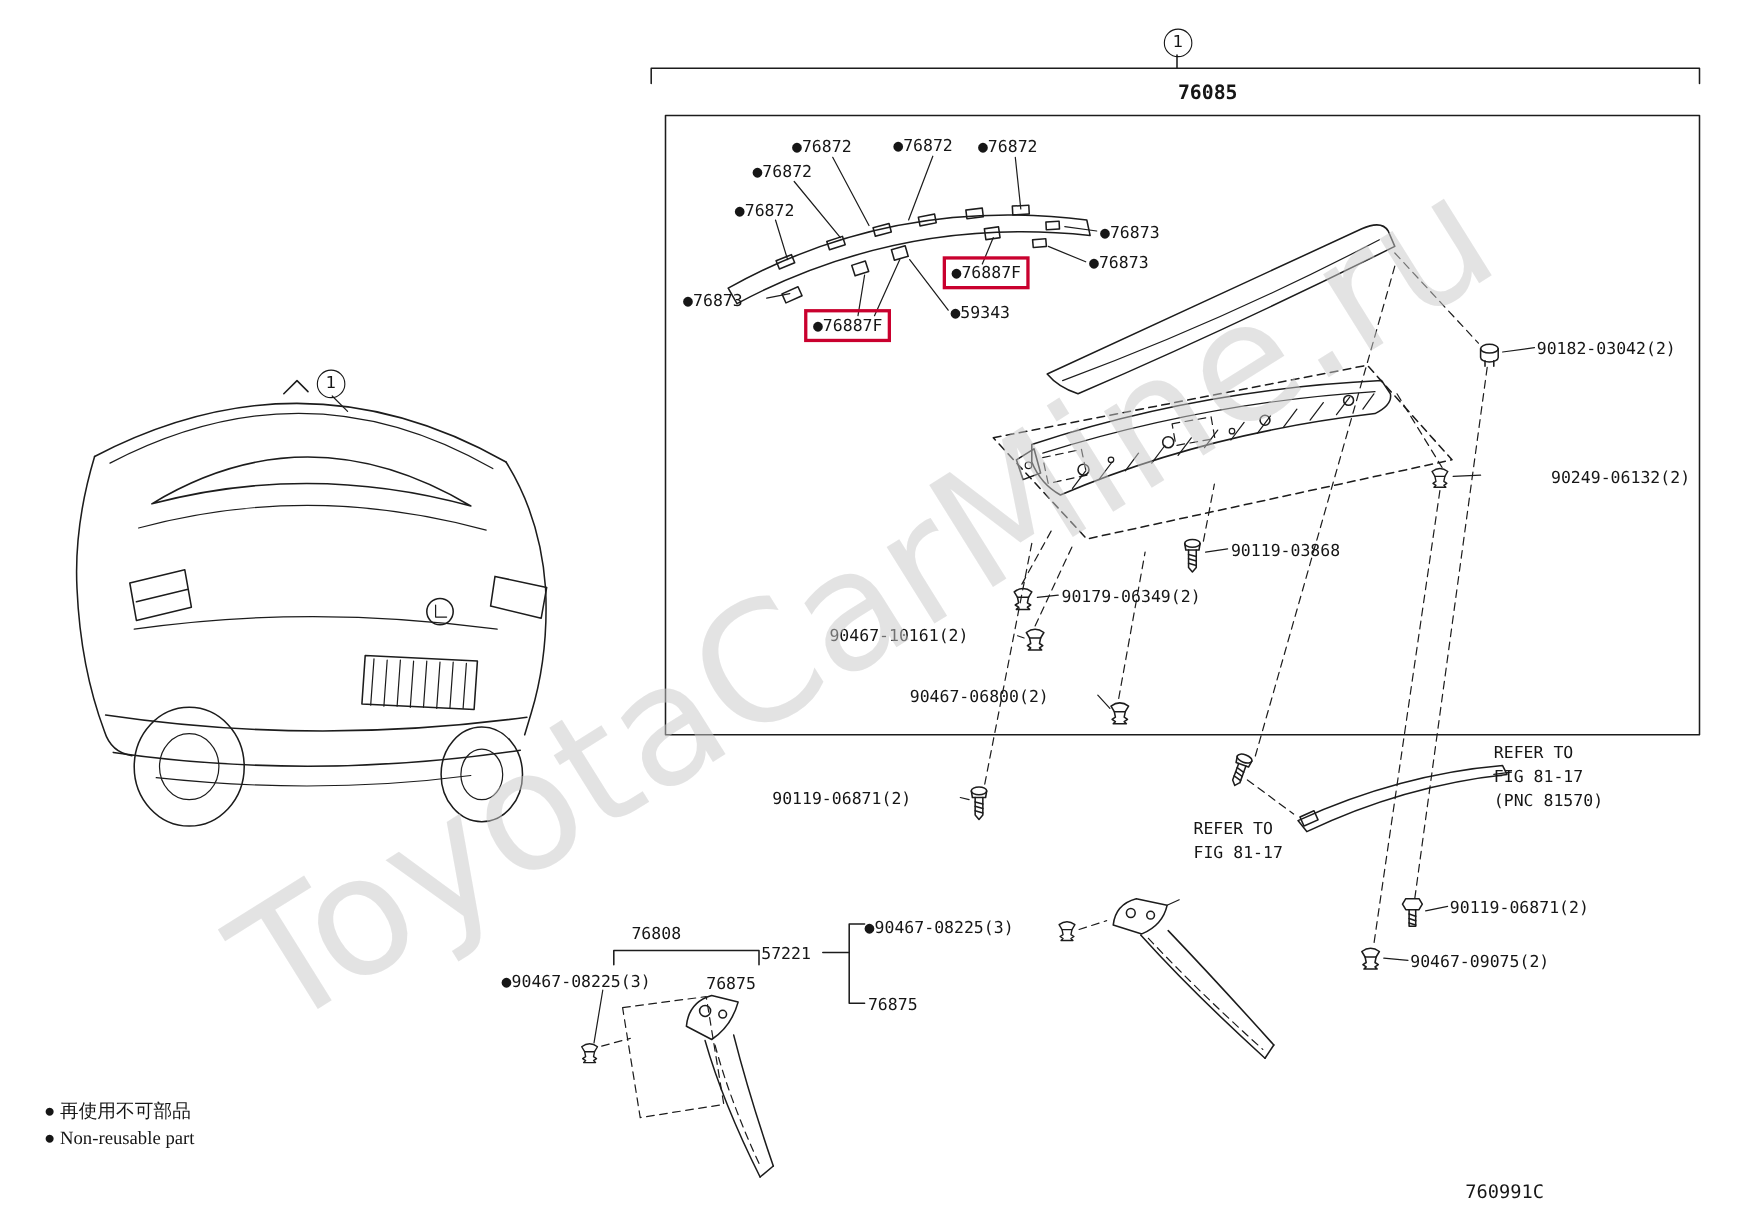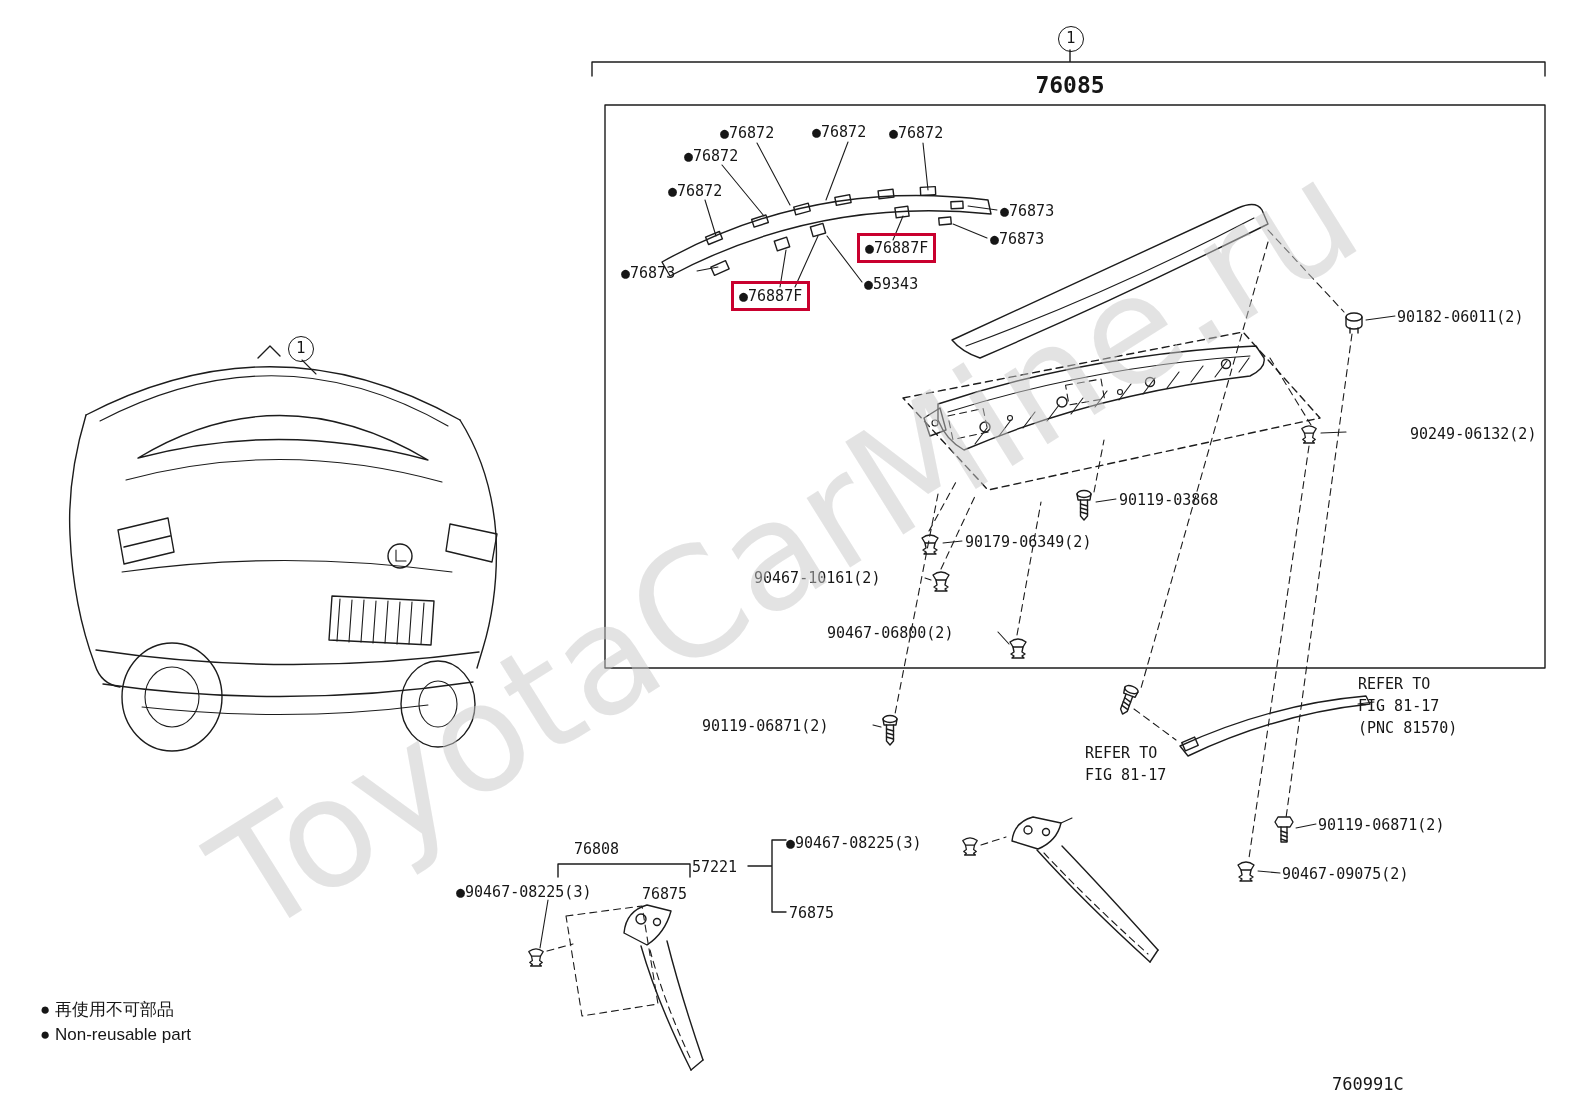--- a/index.html
+++ b/index.html
@@ -3,26 +3,26 @@
 <meta charset="utf-8">
 <style>
   html,body{margin:0;padding:0;background:#fff;}
   .page{position:relative;width:1592px;height:1099px;background:#ffffff;overflow:hidden;
         font-family:"DejaVu Sans Mono","Liberation Mono",monospace;color:#161616;}
   svg.art{position:absolute;left:0;top:0;z-index:2;stroke:#1c1c1c;fill:none;
           stroke-width:1.4;stroke-linecap:round;stroke-linejoin:round;}
   svg.art .dash{stroke-dasharray:7 5;}
   svg.art .thin{stroke-width:1.1;}
   .lbl{position:absolute;z-index:3;font-size:15px;line-height:22px;white-space:pre-line;}
-  .lbl.big{font-size:23px;font-weight:bold;text-align:center;}
+  .lbl.big{font-size:18px;font-weight:bold;text-align:right;}
   .lbl.hl{border:3px solid var(--accent,#c9002e);padding:1px 5px;}
   .callout{position:absolute;z-index:3;width:24px;height:24px;border:1.7px solid #161616;
            border-radius:50%;text-align:center;line-height:22px;font-size:15px;
            font-family:"DejaVu Sans",sans-serif;}
-  .legend{position:absolute;z-index:3;font-family:Liberation Sans, sans-serif;
+  .legend{position:absolute;z-index:3;font-family:Liberation Serif, serif;
           font-size:17px;line-height:25px;text-align:right;}
   .doccode{position:absolute;z-index:3;font-size:17px;margin-top:16px;}
   .watermark{position:absolute;z-index:5;left:-115px;top:460px;width:1800px;text-align:center;
              font-family:"DejaVu Sans",sans-serif;font-size:150px;font-weight:500;
              color:#c9c9c9;opacity:0.5;transform:rotate(-32deg);transform-origin:50% 50%;
              pointer-events:none;white-space:nowrap;}
 </style>
 </head>
 <body>
 
@@ -192,21 +192,21 @@
   <div class="lbl" style="left:889px;top:122px">●76872</div>
   <div class="lbl" style="left:684px;top:145px">●76872</div>
   <div class="lbl" style="left:668px;top:180px">●76872</div>
   <div class="lbl" style="left:1000px;top:200px">●76873</div>
   <div class="lbl" style="left:990px;top:228px">●76873</div>
   <div class="lbl" style="left:621px;top:262px">●76873</div>
   <div class="lbl hl" style="left:857px;top:233px">●76887F</div>
   <div class="lbl" style="left:864px;top:273px">●59343</div>
   <div class="lbl hl" style="left:731px;top:281px">●76887F</div>
 
-  <div class="lbl" style="left:1397px;top:306px">90182-06011(2)</div>
+  <div class="lbl" style="left:1397px;top:306px">90182-03042(2)</div>
   <div class="lbl" style="left:1410px;top:423px">90249-06132(2)</div>
   <div class="lbl" style="left:1119px;top:489px">90119-03868</div>
   <div class="lbl" style="left:965px;top:531px">90179-06349(2)</div>
   <div class="lbl" style="left:754px;top:567px">90467-10161(2)</div>
   <div class="lbl" style="left:827px;top:622px">90467-06800(2)</div>
   <div class="lbl" style="left:702px;top:715px">90119-06871(2)</div>
   <div class="lbl" style="left:1085px;top:742px">REFER TO
 FIG 81-17</div>
   <div class="lbl" style="left:1358px;top:673px">REFER TO
 FIG 81-17

